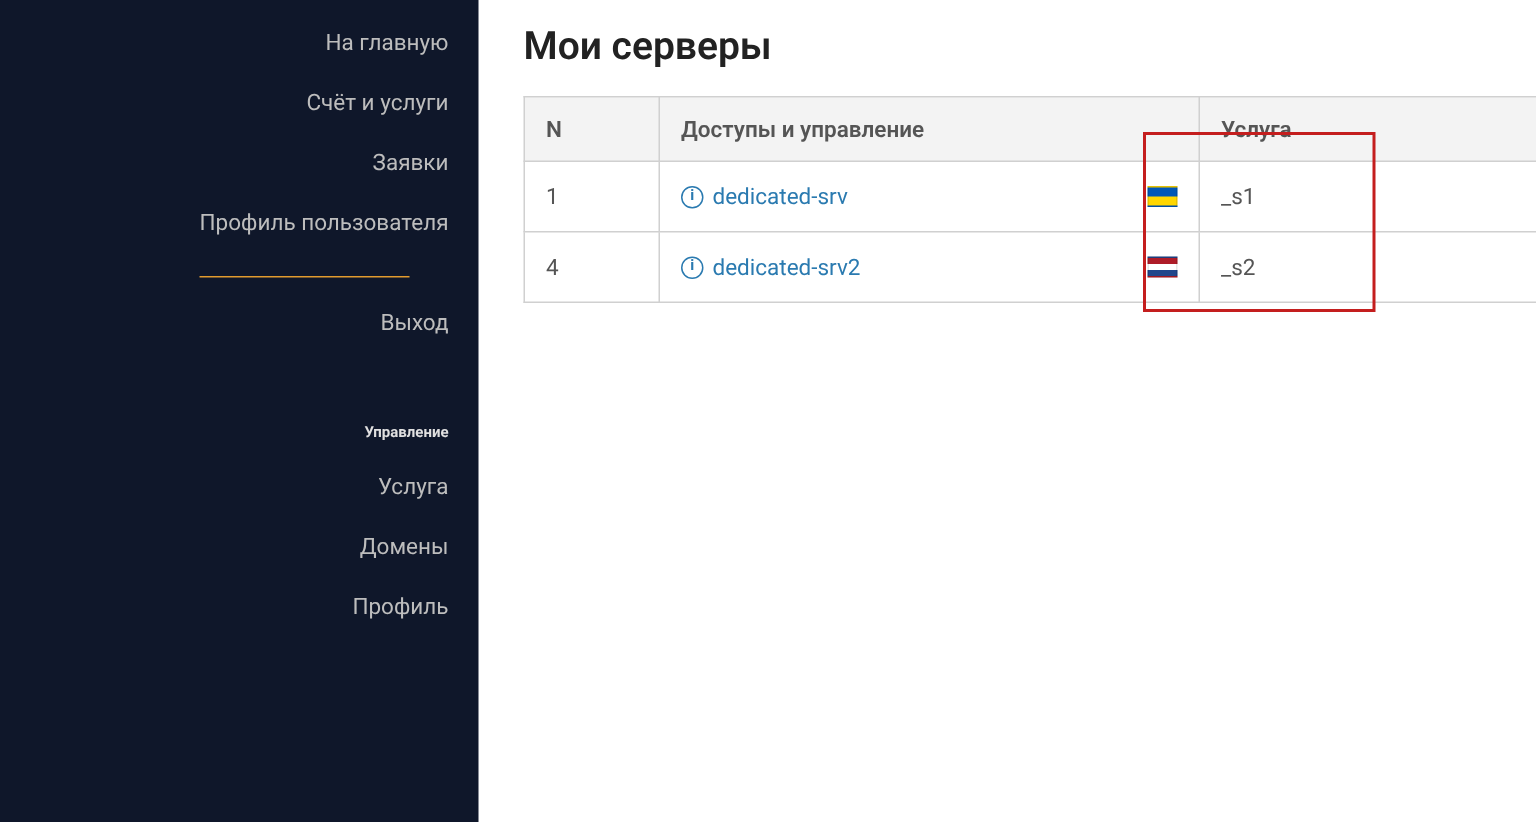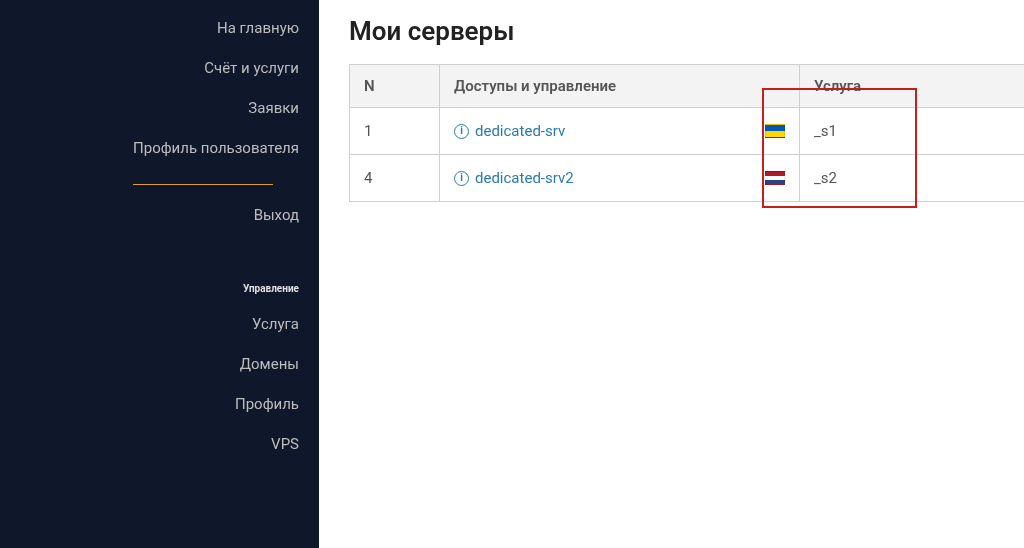--- a/index.html
+++ b/index.html
@@ -128,21 +128,20 @@
   <div class="nav-item">Заявки</div>
   <div class="nav-item">Профиль пользователя</div>
   <hr class="divider">
   <div class="nav-item">Выход</div>
 
   <div style="height:36px"></div>
   <div class="section-title">Управление</div>
   <div class="nav-item">Услуга</div>
   <div class="nav-item">Домены</div>
   <div class="nav-item">Профиль</div>
-  <div class="nav-item">VPS</div>
 </nav>
 
 <main class="main">
   <h1 class="page-title">Мои серверы</h1>
 
   <table class="servers">
     <thead>
       <tr>
         <th class="col-n">N</th>
         <th class="col-access">Доступы и управление</th>

